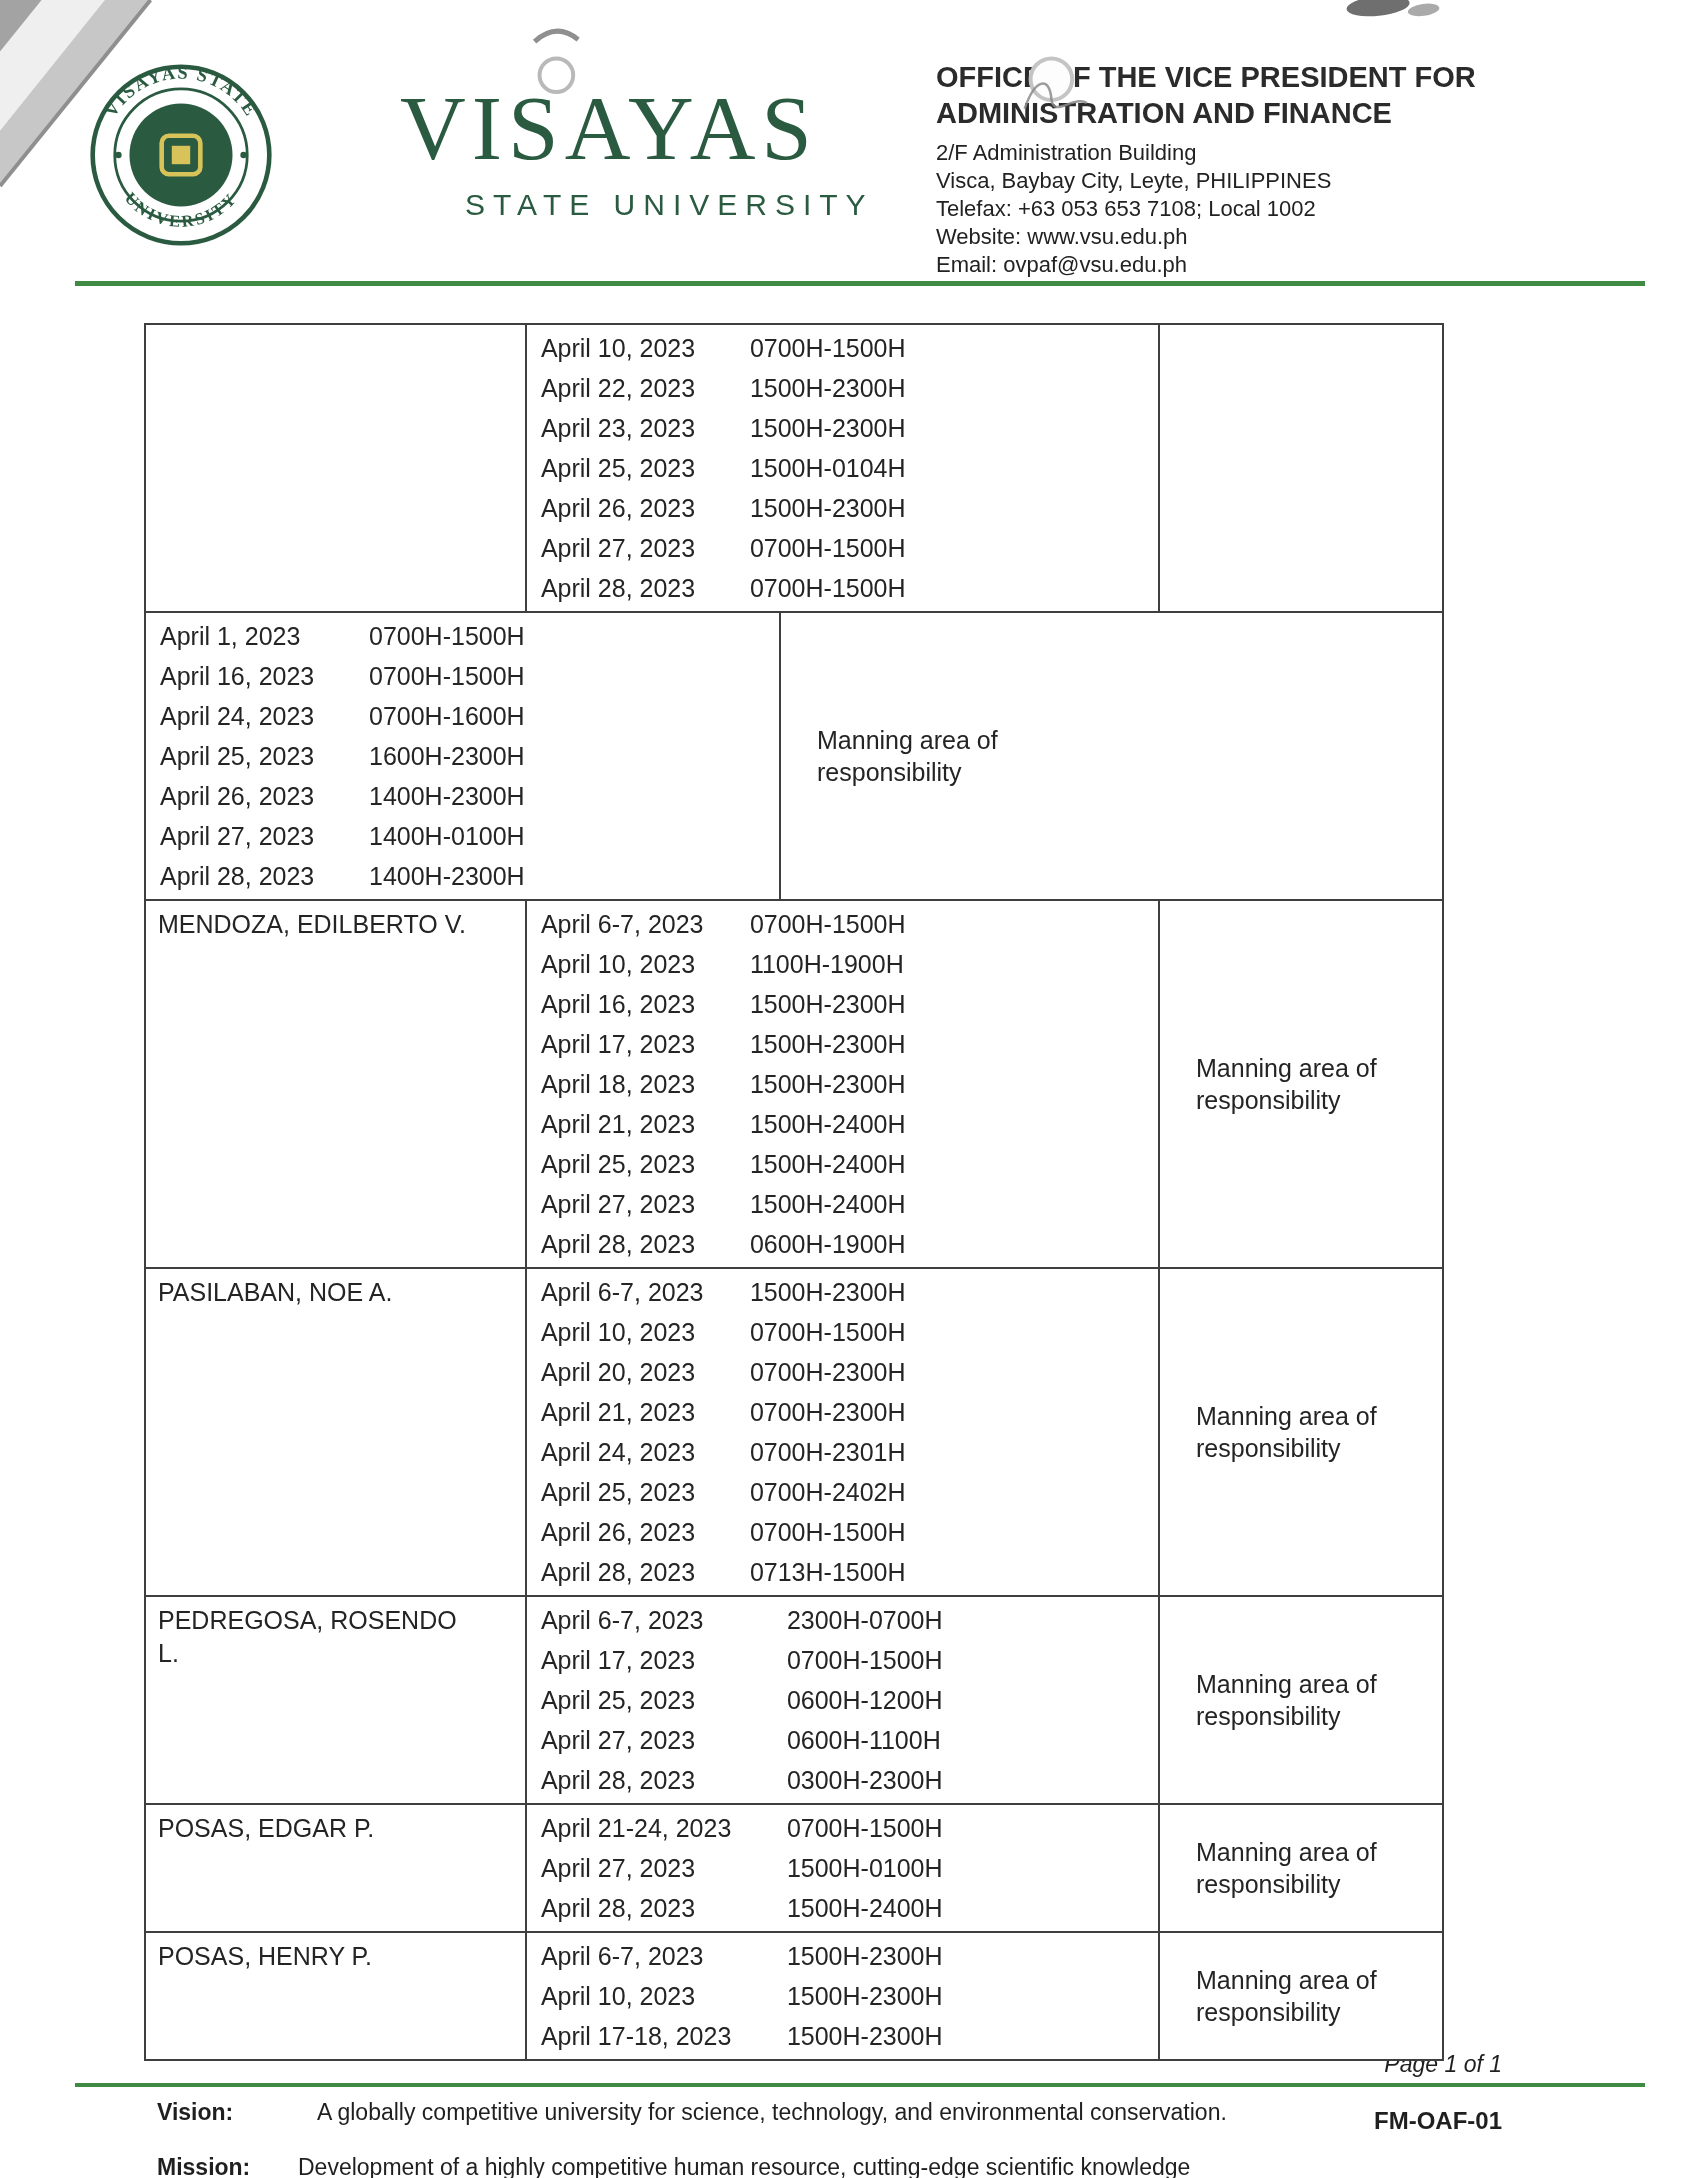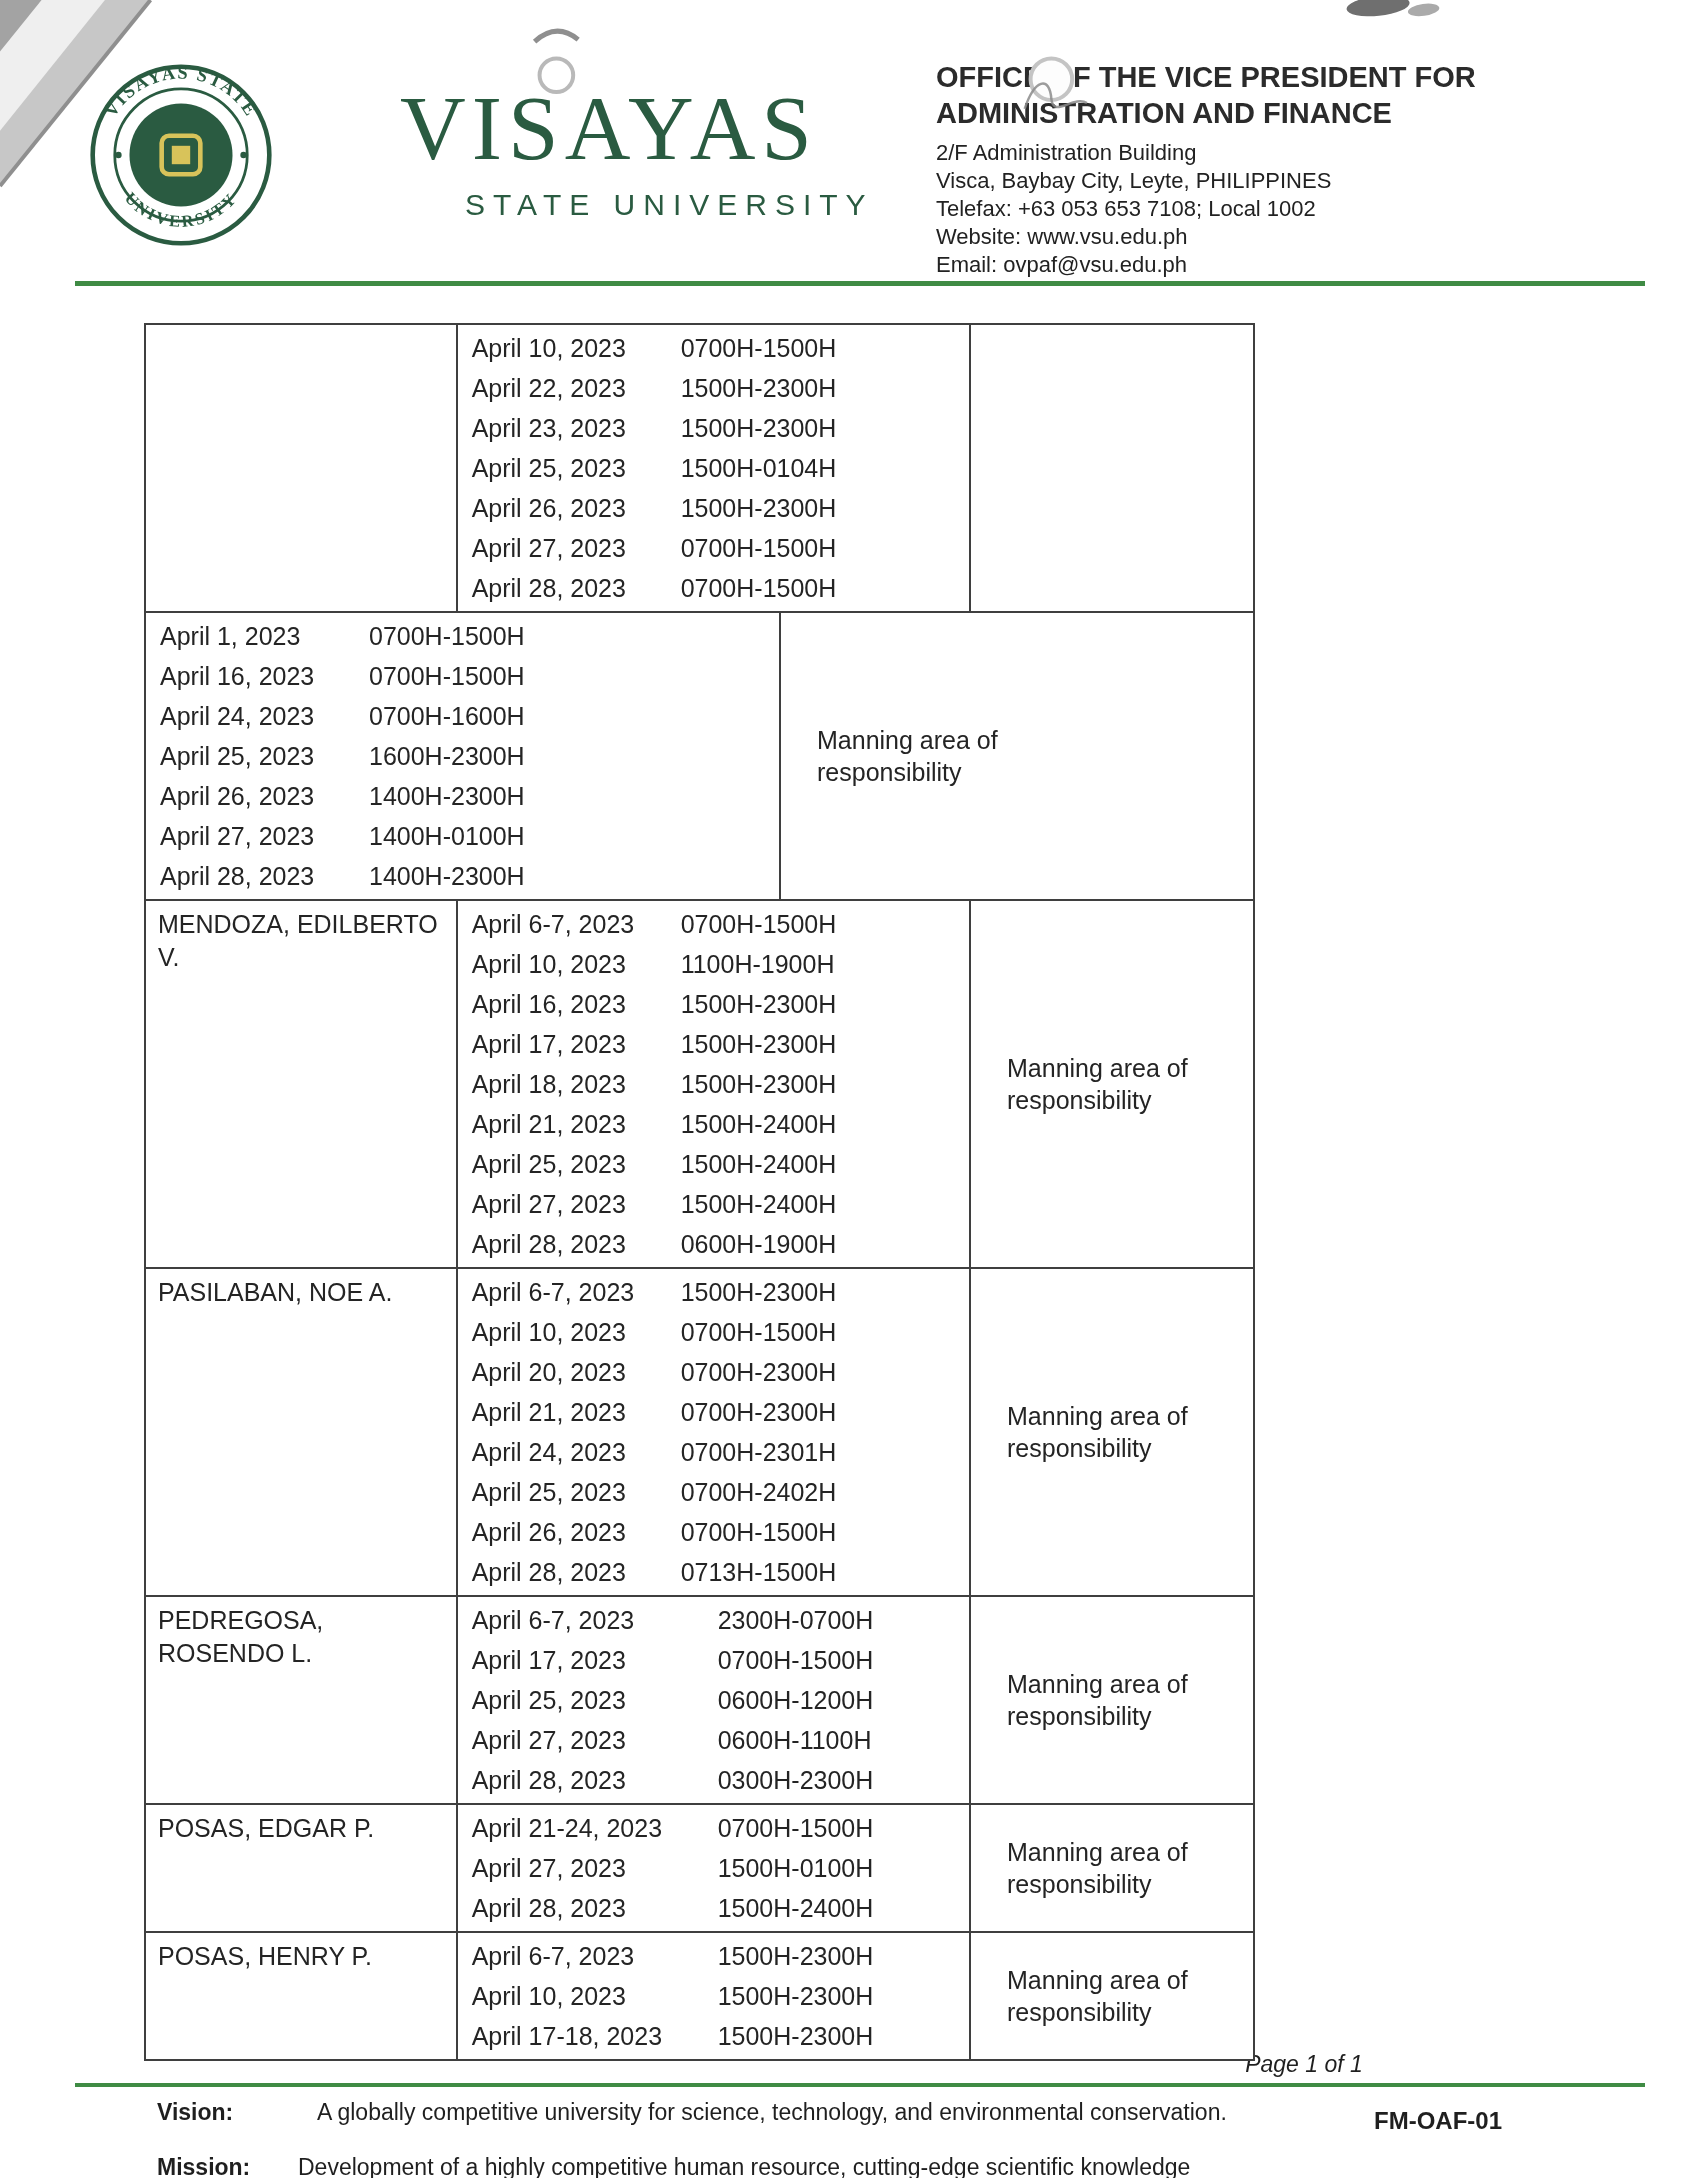--- a/index.html
+++ b/index.html
@@ -22,41 +22,41 @@
     position:absolute; left:465px; top:188px; z-index:1;
     font-size:30px; letter-spacing:8px; color:#2a5b41;
   }
   .office { position:absolute; left:936px; top:59px; z-index:1; }
   .office-title { font-size:29px; font-weight:bold; line-height:36px; color:#2b2b2b; }
   .office-addr { margin-top:8px; font-size:22px; line-height:28px; color:#222; }
   .office-addr div { white-space:nowrap; }
   .rule-top { position:absolute; left:75px; top:281px; width:1570px; height:5px; background:#3f8b44; }
   
   .tbl {
-    position:absolute; left:144px; top:323px; width:1111px;
+    position:absolute; left:144px; top:323px; width:1300px;
     border:2px solid #3f3f3f; z-index:1; background:#fff;
   }
   .block { display:flex; }
   .block + .block { border-top:2px solid #3f3f3f; }
   .cell { min-height:100%; }
   .c-name {
     width:382px; border-right:2px solid #3f3f3f;
     padding:7px 10px 0 12px; font-size:25px; line-height:33px;
   }
   .c-name span { display:inline-block; max-width:319px; }
   .c-sched { width:635px; border-right:2px solid #3f3f3f; padding:3px 0 3px 14px; font-size:25px; }
   .s-line { height:40px; display:flex; align-items:center; }
   .s-date { width:209px; }
   .shift .s-date { width:246px; }
   .c-rem { flex:1; display:flex; align-items:center; padding-left:36px; font-size:25px; }
   .c-rem span { width:246px; line-height:32px; }
   
   .rule-bottom { position:absolute; left:75px; top:2083px; width:1570px; height:4px; background:#3f8b44; }
   .page-label {
-    position:absolute; left:1106px; top:2051px; width:396px; text-align:center;
+    position:absolute; left:1106px; top:2051px; width:396px; text-align:right;
     font-size:23px; font-style:italic; color:#1f1f1f;
   }
   .form-code {
     position:absolute; left:1106px; top:2107px; width:396px; text-align:right;
     font-size:24px; font-weight:bold; color:#1f1f1f;
   }
   .vm-row { position:absolute; left:157px; display:flex; font-size:23px; color:#1f1f1f; }
   .vm-row.vision { top:2099px;gap:19px; }
   .vm-row.mission { top:2154px; }
   .vm-label { width:141px; font-weight:bold; }

